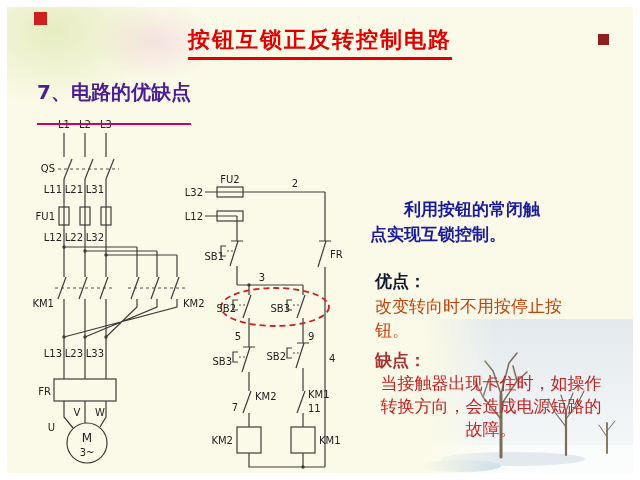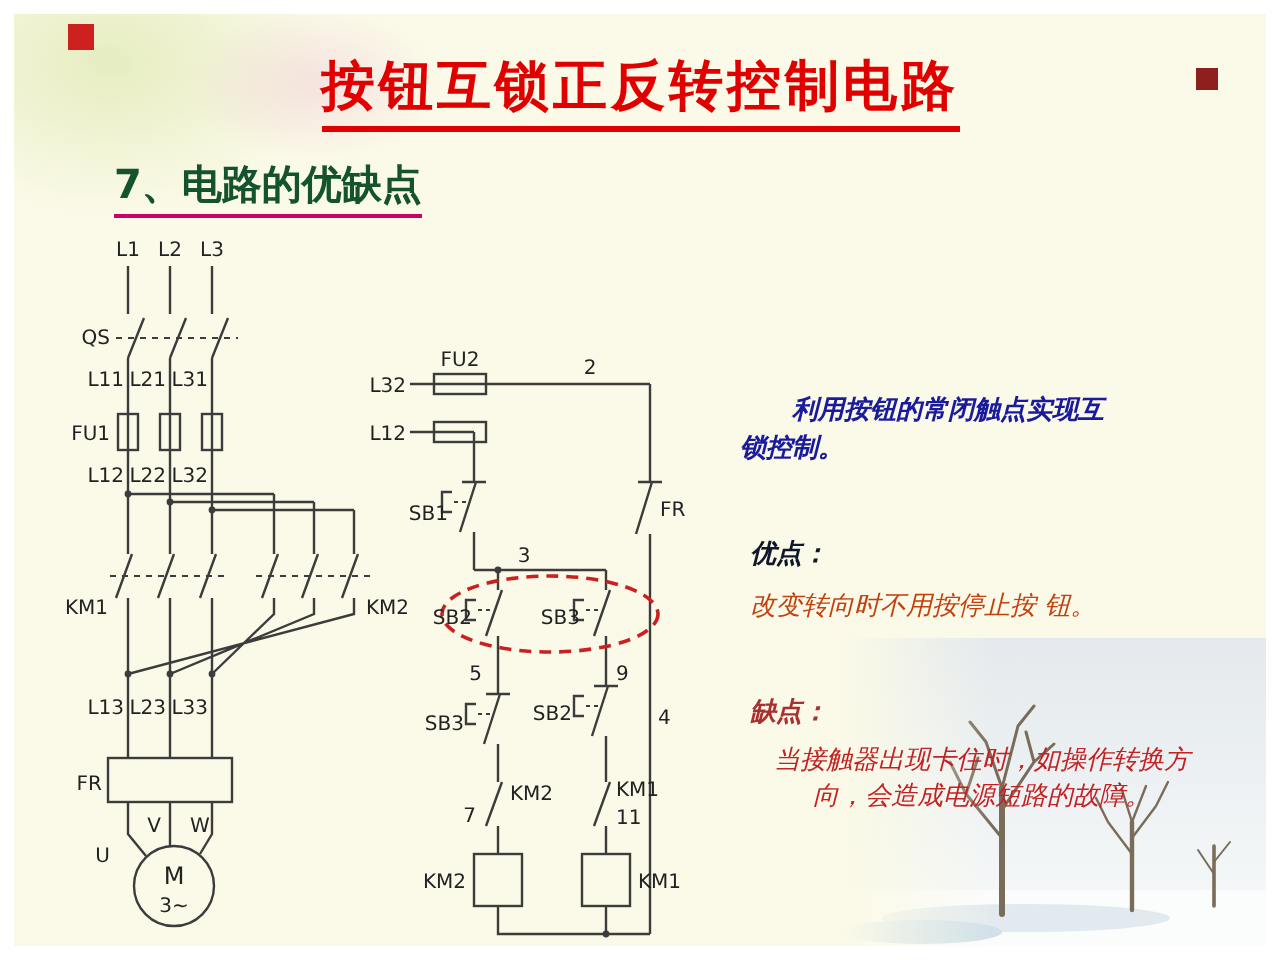--- a/index.html
+++ b/index.html
@@ -10,30 +10,30 @@
   }
   .blob{position:absolute; pointer-events:none;}
   .blob1{left:-12px; top:-18px; width:170px; height:120px;
     background:radial-gradient(ellipse at 35% 35%, rgba(213,226,160,0.55), rgba(213,226,160,0) 70%);}
   .blob2{left:85px; top:-5px; width:130px; height:80px;
     background:radial-gradient(ellipse, rgba(238,198,214,0.45), rgba(238,198,214,0) 70%);}
   .sq-red{position:absolute; left:27px; top:5px; width:13px; height:13px; background:#cf2020;}
   .sq-dark{position:absolute; left:591px; top:27px; width:11px; height:11px; background:#8d1f1f;}
   .title-wrap{position:absolute; top:18px; left:0; right:0; text-align:center; z-index:3;}
   .title{
-    display:inline-block; font-size:27px; font-weight:bold; color:#e00000;
+    display:inline-block; font-size:22px; font-weight:bold; color:#e00000;
     letter-spacing:2px; border-bottom:3px solid #e00000; padding-bottom:2px;text-align:center;
   }
   .heading{
     position:absolute; left:30px; top:72px; z-index:3;
-    font-size:20px; font-weight:bold; color:#14532d;
-    border-bottom:2px solid #cc0066; padding-bottom:1px;margin-left:20px;
+    font-size:20px; font-weight:bold; color:#4c1d95;
+    border-bottom:2px solid #cc0066; padding-bottom:17px;
   }
   .circuit{position:absolute; left:20px; top:112px; z-index:2;}
-  .note{position:absolute; z-index:3; font-size:13px; line-height:1.45;font-style:italic;}
+  .note{position:absolute; z-index:3; font-size:17px; line-height:1.45;}
   .note-intro{left:363px; top:190px; width:185px; color:#1a1a9c; font-weight:bold; text-indent:2em;}
   .pros-label{left:368px; top:262px; color:#0f172a; font-weight:bold;}
   .pros-text{left:368px; top:288px; width:200px; color:#c2410c; line-height:1.4;}
   .cons-label{left:368px; top:341px; color:#a83030; font-weight:bold;}
   .cons-text{left:368px; top:365px; width:232px; color:#c22222; line-height:1.35; text-align:center;}
   .winter{position:absolute; right:0; bottom:0; width:212px; height:154px; z-index:1; opacity:0.95;}
 </style>
 </head>
 <body>
 

